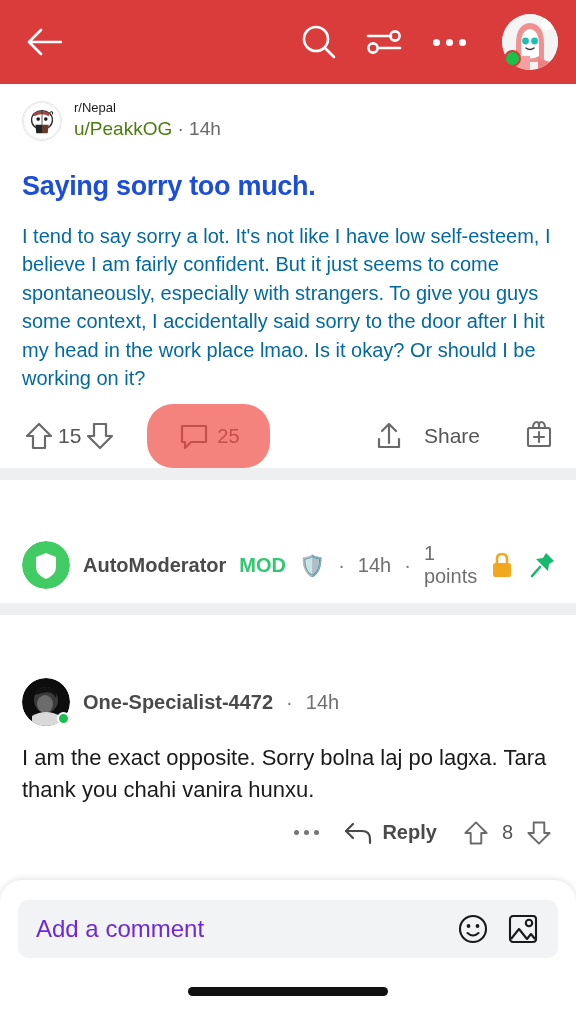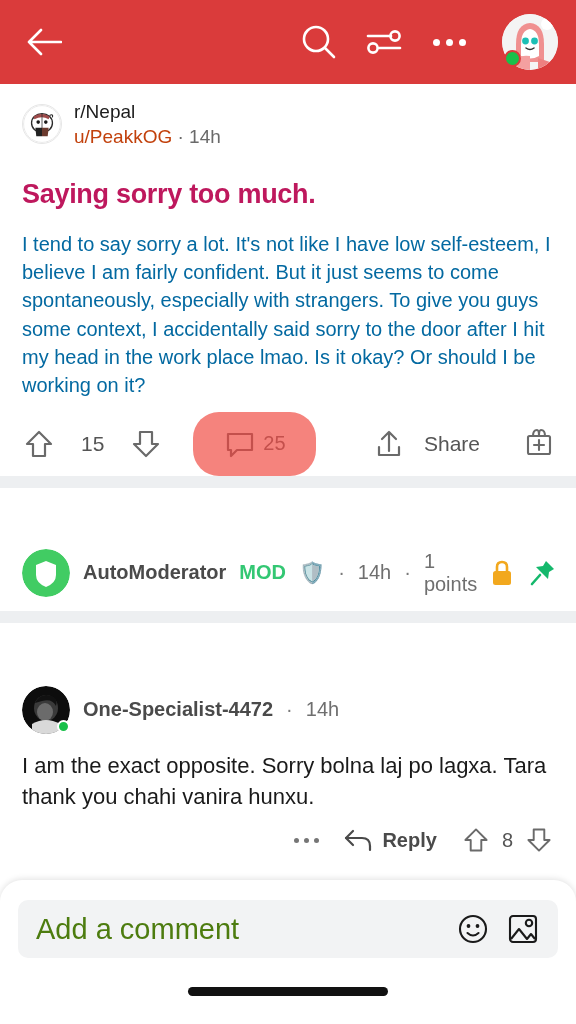--- a/index.html
+++ b/index.html
@@ -43,39 +43,39 @@
   .content { position:relative; }
 
   .post { padding:16px 22px 0 22px; }
   .post-head { display:flex; align-items:center; gap:12px; }
   .sub-avatar {
     width:40px; height:40px; border-radius:50%;
     background:#fff; border:1px solid #e6e6e6; flex:none;
     display:block; overflow:hidden;
   }
   .post-meta { line-height:1.25; }
-  .sub-name { font-size:19px; color:#1c1c1c; font-weight:400; }
+  .sub-name { font-size:13px; color:#1c1c1c; font-weight:400; }
   .sub-line2 { font-size:19px; color:#6a6a6a; margin-top:1px; }
-  .user-link { color:#c2410c; }
+  .user-link { color:#4d7c0f; }
 
   .post-title {
-    font-size:27px; font-weight:700; color:#be185d;
+    font-size:27px; font-weight:700; color:#1d4ed8;
     letter-spacing:-0.3px; margin:30px 0 0 0;
   }
   .post-body {
     font-size:20px; color:#0369a1; line-height:1.42;
     margin-top:20px;
   }
 
   .action-bar {
     display:flex; align-items:center;
     margin:12px -8px 0 -8px;
     height:64px;
   }
-  .vote-group { display:flex; align-items:center; gap:25px; padding-left:8px; }
+  .vote-group { display:flex; align-items:center; gap:2px; padding-left:8px; }
   .vote-count { font-size:21px; color:#555; font-weight:500; }
   .comment-pill {
     margin-left:30px;
     background:#F5837D;
     border-radius:26px;
     height:64px;
     display:flex; align-items:center; gap:6px;
     padding:0 30px;
   }
   .comment-pill .cnum { font-size:20px; color:#C4504C; font-weight:500; }
@@ -124,21 +124,21 @@
     background:#fff;
     border-radius:22px 22px 0 0;
     box-shadow:0 -1px 6px rgba(0,0,0,0.12);
     padding:20px 18px 0 18px;
     height:144px;
   }
   .comment-input {
     height:58px; background:#F2F3F4; border-radius:10px;
     display:flex; align-items:center; padding:0 18px;
   }
-  .comment-input .ph { font-size:29px; color:#4d7c0f; flex:1; }
+  .comment-input .ph { font-size:24px; color:#6d28d9; flex:1; }
   .ci-icons { display:flex; align-items:center; gap:16px; }
   .home-ind-wrap { display:flex; justify-content:center; align-items:center; height:66px; }
   .home-ind { width:200px; height:9px; border-radius:5px; background:#111; }
 </style>
 </head>
 <body>
 
 <div class="header">
 
   <div class="hdr-back">

